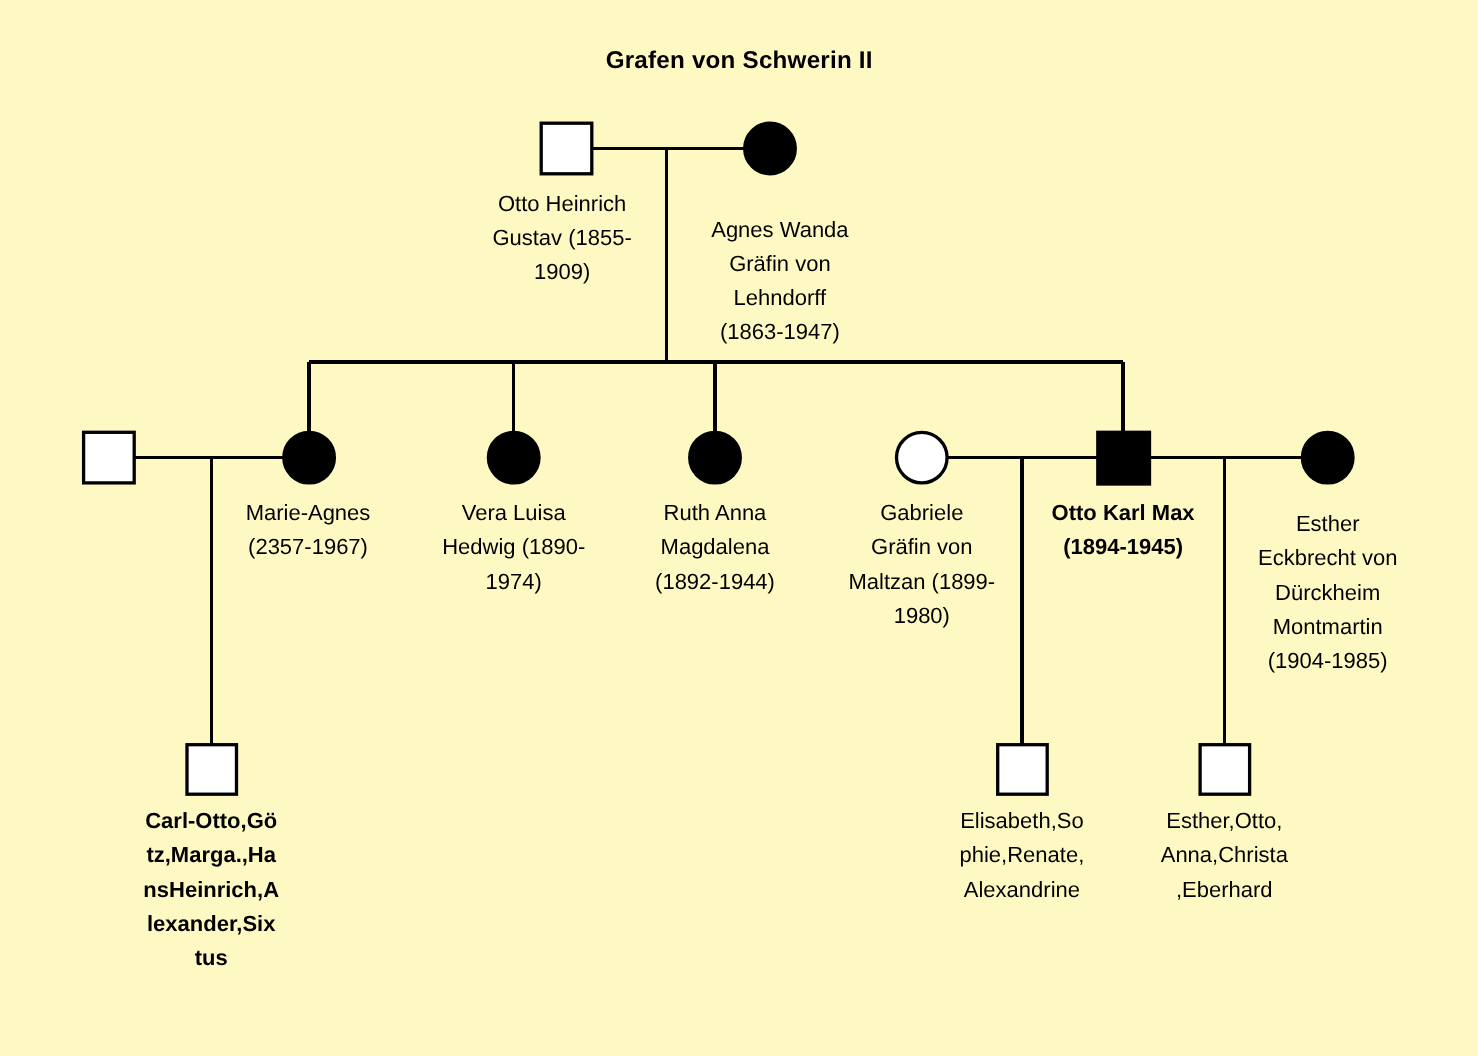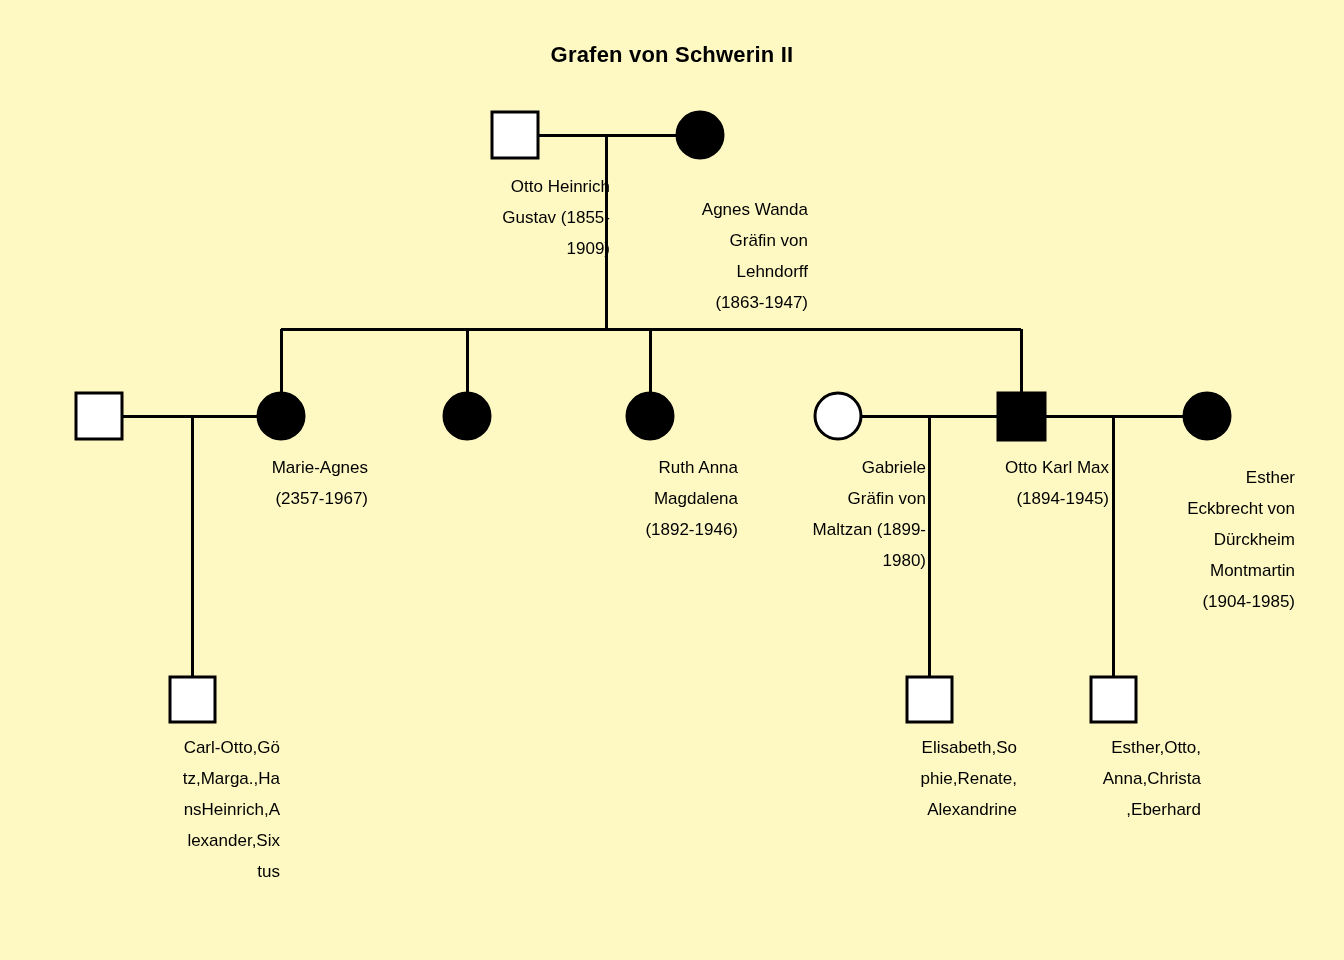--- a/index.html
+++ b/index.html
@@ -28,22 +28,22 @@
     top: 42px;
     width: 1344px;
     text-align: center;
     font-size: 22px;
     font-weight: bold;
     color: #000000;
     letter-spacing: 0.2px;
   }
   .node-label {
     position: absolute;
-    text-align: right;
-    font-size: 17px;
+    text-align: center;
+    font-size: 20px;
     line-height: 31px;
     color: #000000;
     white-space: pre-line;
     word-break: break-all;
   }
 </style>
 </head>
 <body>
 
 <div id="page">
@@ -103,40 +103,43 @@
 
   <div class="node-label" style="left:610px; top:171px; width:198px;margin-top:23px;">Agnes Wanda
 Gräfin von
 Lehndorff
 (1863-1947)</div>
 
 
   <div class="node-label" style="left:192px; top:452px; width:176px;">Marie-Agnes
 (2357-1967)</div>
 
+  <div class="node-label" style="left:379px; top:452px; width:176px;">Vera Luisa
+Hedwig (1890-
+1974)</div>
 
   <div class="node-label" style="left:562px; top:452px; width:176px;">Ruth Anna
 Magdalena
-(1892-1946)</div>
+(1892-1944)</div>
 
   <div class="node-label" style="left:750px; top:452px; width:176px;">Gabriele
 Gräfin von
 Maltzan (1899-
 1980)</div>
 
-  <div class="node-label" style="left:933px; top:452px; width:176px;">Otto Karl Max
+  <div class="node-label" style="left:933px; top:452px; width:176px;font-weight:bold;">Otto Karl Max
 (1894-1945)</div>
 
   <div class="node-label" style="left:1119px; top:462px; width:176px;">Esther
 Eckbrecht von
 Dürckheim
 Montmartin
 (1904-1985)</div>
 
-  <div class="node-label" style="left:104px; top:732px; width:176px;">Carl-Otto,Gö
+  <div class="node-label" style="left:104px; top:732px; width:176px;font-weight:bold;">Carl-Otto,Gö
 tz,Marga.,Ha
 nsHeinrich,A
 lexander,Six
 tus</div>
 
   <div class="node-label" style="left:841px; top:732px; width:176px;">Elisabeth,So
 phie,Renate,
 Alexandrine</div>
 
   <div class="node-label" style="left:1025px; top:732px; width:176px;">Esther,Otto,

